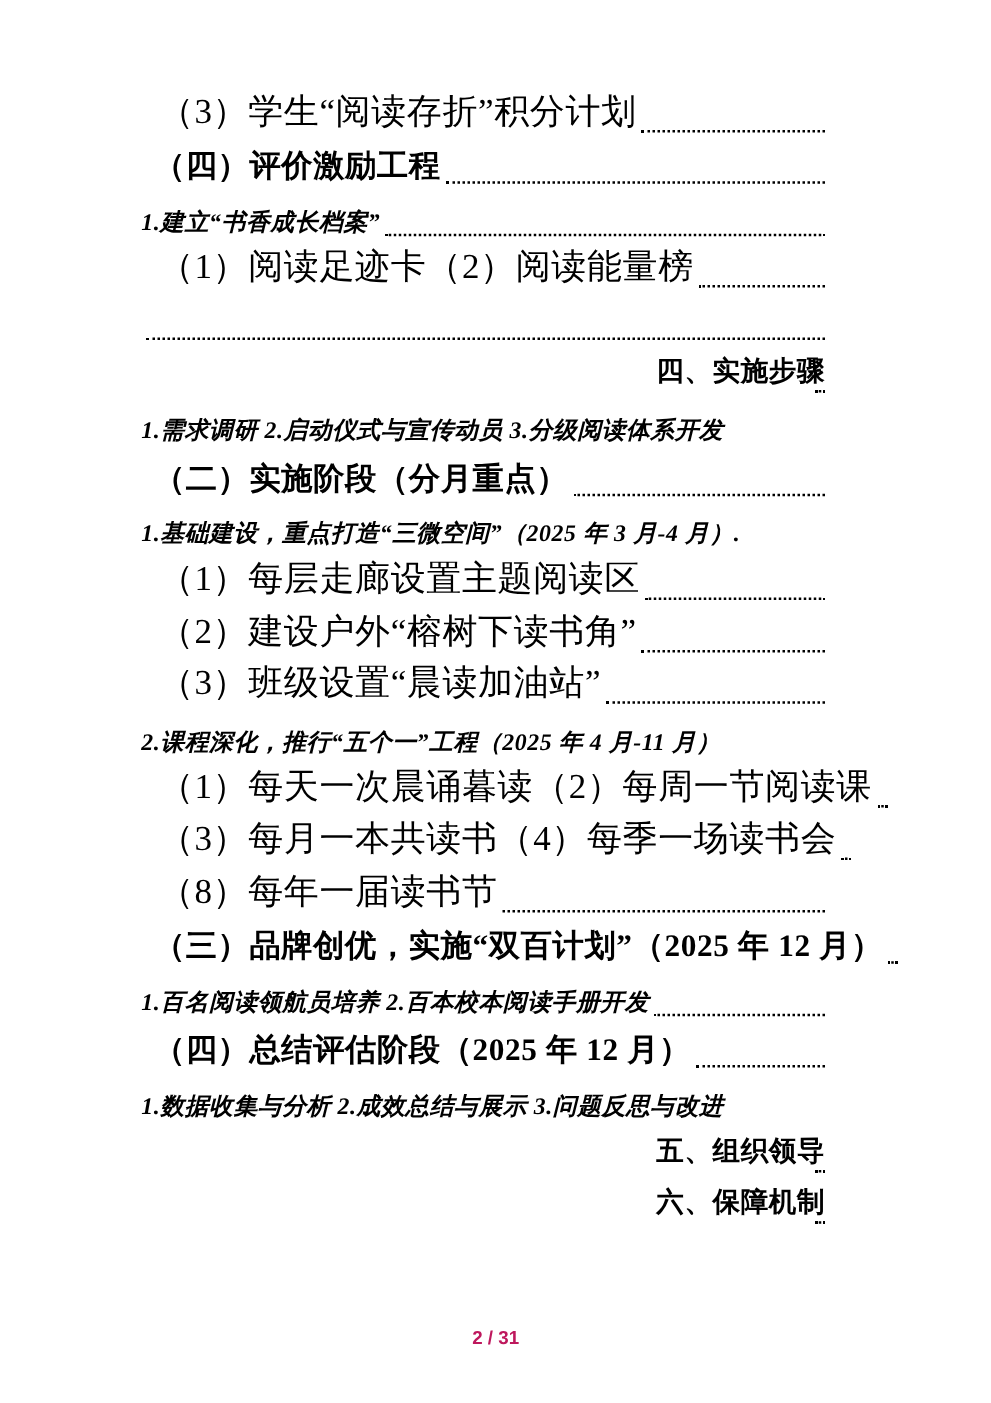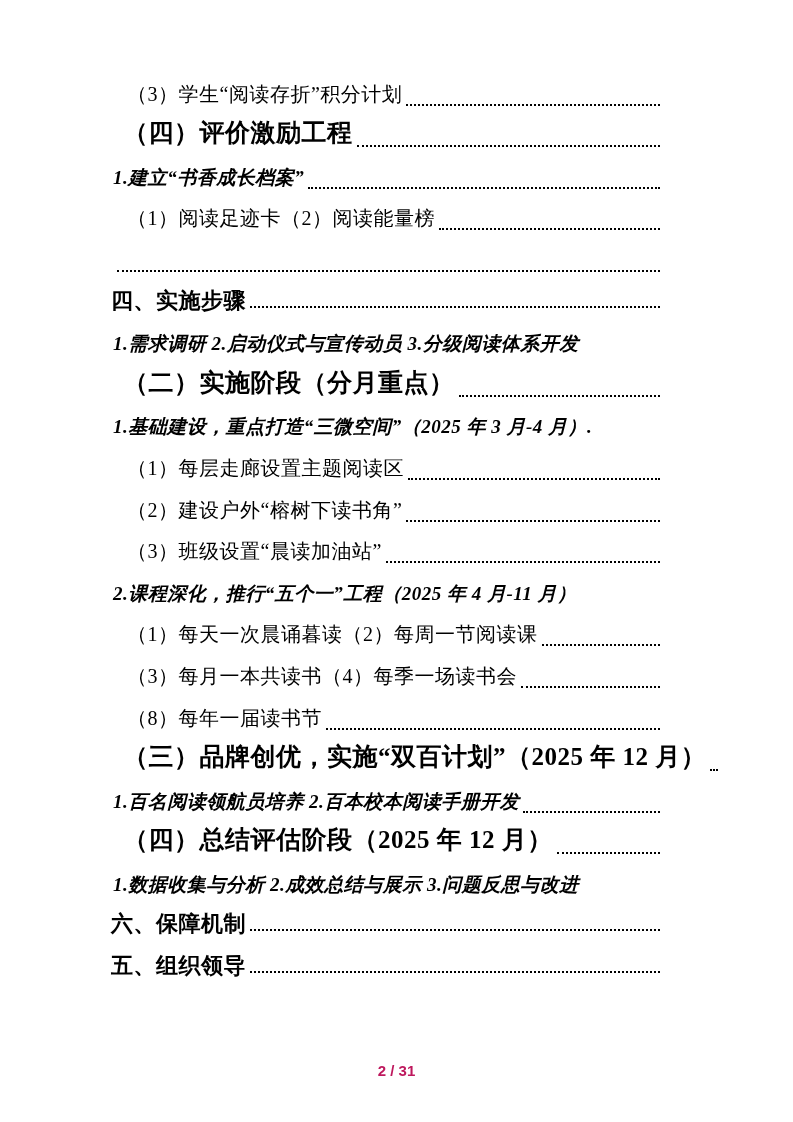--- a/index.html
+++ b/index.html
@@ -21,21 +21,21 @@
   .toc-line {
     display: flex;
     align-items: flex-end;
     height: 41.6px;
     box-sizing: border-box;
     padding-bottom: 8px;
   }
   .toc-text { white-space: nowrap; flex: 0 0 auto; }
 
   
-  .lvl1 { margin-left: 0; }
+  .lvl1 { margin-left: 0; flex-direction: column; }
   .lvl1 .toc-text {
     font-family: "Liberation Sans", sans-serif;
     font-weight: 700;
     font-size: 22px;
     letter-spacing: 0.5px;
   }
   
   .lvl2 { margin-left: 12px; }
   .lvl2 .toc-text {
     font-weight: 700;
@@ -47,21 +47,21 @@
   .lvl3 .toc-text {
     font-style: italic;
     font-weight: 700;
     font-size: 19px;
     letter-spacing: 0.5px;
   }
   
   .lvl4 { margin-left: 16px; }
   .lvl4 .toc-text {
     font-weight: 400;
-    font-size: 20px;
+    font-size: 28px;
     letter-spacing: 0.5px;
   }
 
   .leader {
     flex: 1 1 auto;
     min-width: 8px;
     height: 0;
     margin-left: 4px;
     overflow: hidden;
   }
@@ -160,24 +160,24 @@
         <span class="leader dots"></span>
       </div>
       <div class="toc-line lvl2">
         <span class="toc-text">（四）总结评估阶段（2025 年 12 月）</span>
         <span class="leader dots"></span>
       </div>
       <div class="toc-line lvl3">
         <span class="toc-text">1.数据收集与分析 2.成效总结与展示 3.问题反思与改进</span>
       </div>
       <div class="toc-line lvl1">
-        <span class="toc-text">六、保障机制</span>
+        <span class="toc-text">五、组织领导</span>
         <span class="leader middots"></span>
       </div>
       <div class="toc-line lvl1">
-        <span class="toc-text">五、组织领导</span>
+        <span class="toc-text">六、保障机制</span>
         <span class="leader middots"></span>
       </div>
     </div>
   <div class="footer">
     <span>2 / 31</span>
   </div>
 </div>
 
 </body></html>

